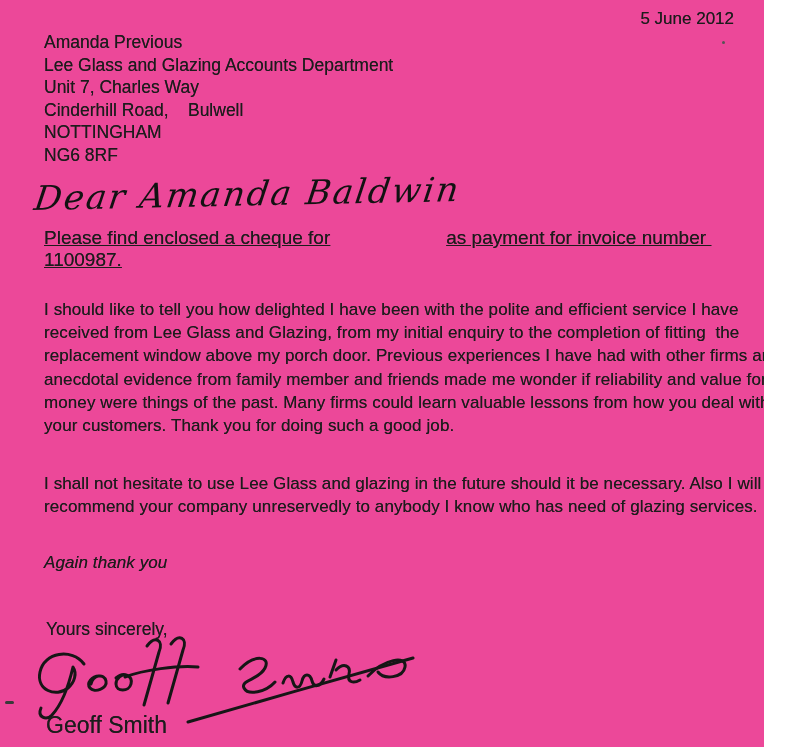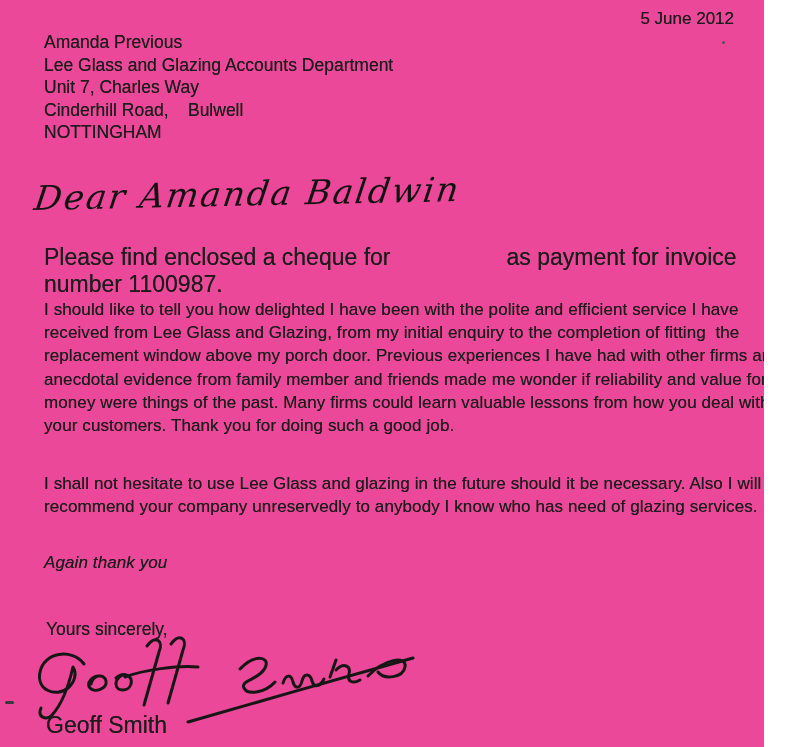--- a/index.html
+++ b/index.html
@@ -41,23 +41,24 @@
     font-style: italic;
     font-size: 34px;
     letter-spacing: 2px;
     color: #121212;
     transform: skewX(-9deg) rotate(-1.2deg);
     transform-origin: left bottom;
     white-space: nowrap;
   }
   .opening {
     position: absolute;
-    top: 244px;
+    top: 227px;
     left: 44px;
-    font-size: 23px;
+    font-size: 19px;
+    text-decoration: underline;
   }
   .cheque-gap {
     display: inline-block;
     width: 116px;
   }
   .para {
     position: absolute;
     left: 44px;
     width: 742px;
     margin: 0;
@@ -110,20 +111,21 @@
 <div class="page">
 
   <div class="date scan-text">5 June 2012</div>
 
   <div class="address">
     <div class="scan-text">Amanda Previous</div>
     <div class="scan-text">Lee Glass and Glazing Accounts Department</div>
     <div class="scan-text">Unit 7, Charles Way</div>
     <div class="scan-text">Cinderhill Road,    Bulwell</div>
     <div class="scan-text">NOTTINGHAM</div>
+    <div class="scan-text">NG6 8RF</div>
   </div>
 
   <div class="salutation">Dear Amanda Baldwin</div>
 
   <div class="opening scan-text"><span>Please find enclosed a cheque for</span><span class="cheque-gap"></span><span>as payment for invoice number 1100987.</span></div>
 
   <p class="para para-1 scan-text">I should like to tell you how delighted I have been with the polite and efficient service I have received from Lee Glass and Glazing, from my initial enquiry to the completion of fitting  the replacement window above my porch door. Previous experiences I have had with other firms and anecdotal evidence from family member and friends made me wonder if reliability and value for money were things of the past. Many firms could learn valuable lessons from how you deal with your customers. Thank you for doing such a good job.</p>
 
   <p class="para para-2 scan-text">I shall not hesitate to use Lee Glass and glazing in the future should it be necessary. Also I will recommend your company unreservedly to anybody I know who has need of glazing services.</p>
 

